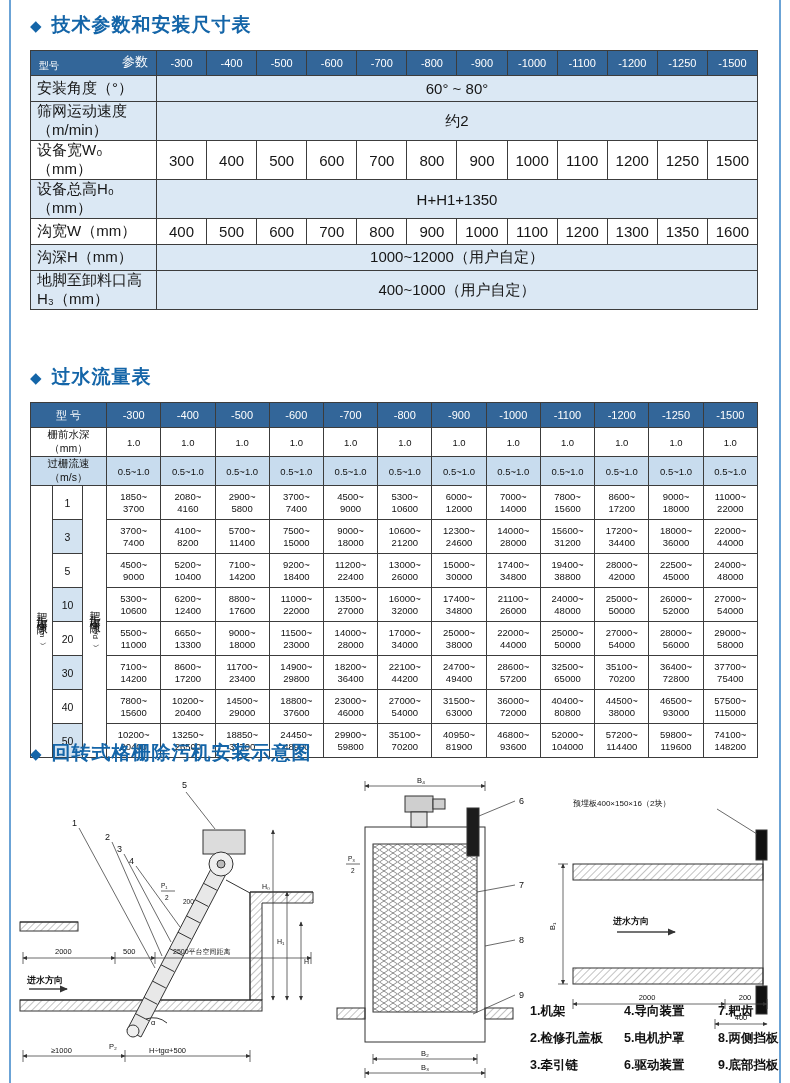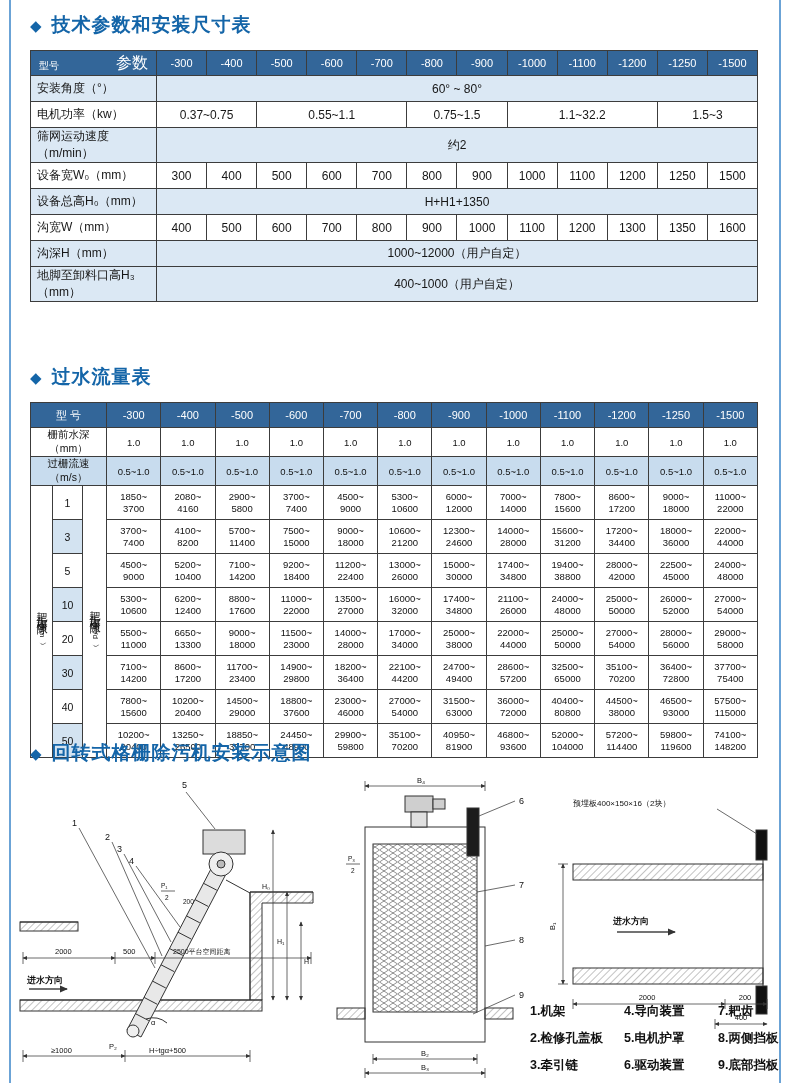--- a/index.html
+++ b/index.html
@@ -11,26 +11,26 @@
 
   .sec-title{position:absolute;left:30px;display:flex;align-items:center;gap:9px;
     font-size:19px;font-weight:bold;color:#1465a8;letter-spacing:1px;}
   .sec-title .diamond{font-size:15px;line-height:1;color:#1465a8;}
 
   table.tbl{position:absolute;left:30px;width:728px;border-collapse:collapse;table-layout:fixed;}
   .tbl th,.tbl td{border:1px solid #3c3c3c;text-align:center;vertical-align:middle;padding:0 1px;}
   .tbl thead th{background:#336699;color:#fff;font-weight:normal;font-size:11px;height:24px;}
 
   
-  .spec td{font-size:12px;height:25px;color:#161616;background:#fff;}
+  .spec td{font-size:15px;height:25px;color:#161616;background:#fff;}
   .spec td.rlabel{text-align:left;padding-left:6px;}
   .spec tr.band td{background:#dbe8f4;}
   th.corner{position:relative;padding:0;
     background:linear-gradient(to bottom right,rgba(0,0,0,0) calc(50% - 0.7px),#dfe9f3 calc(50% - 0.7px),#dfe9f3 calc(50% + 0.7px),rgba(0,0,0,0) calc(50% + 0.7px)),#336699;}
-  th.corner .c-top{position:absolute;top:2px;right:8px;font-size:16px;color:#fff;}
+  th.corner .c-top{position:absolute;top:2px;right:8px;font-size:13px;color:#fff;}
   th.corner .c-bot{position:absolute;bottom:2px;left:8px;font-size:10px;color:#fff;}
 
   
   .flow td{font-size:9.5px;background:#fff;}
   .flow td.slabel{font-size:10.5px;height:20px;}
   .flow tr.band2 td{background:#c8dcee;}
   .flow td.sval{font-size:9.5px;}
   .flow td.gnum{font-size:10.5px;}
   .flow td.gnum.alt{background:#d3e3f1;}
   .flow td.fv{height:33px;line-height:1.2;}
@@ -80,28 +80,20 @@
           <th>-1100</th>
           <th>-1200</th>
           <th>-1250</th>
           <th>-1500</th>
         </tr>
     </thead>
     <tbody id="spec-body">
         <tr class="band">
           <td class="rlabel">安装角度（°）</td>
           <td colspan="12">60° ~ 80°</td>
-        </tr>
-        <tr>
-          <td class="rlabel">电机功率（kw）</td>
-          <td colspan="2">0.37~0.75</td>
-          <td colspan="3">0.55~1.1</td>
-          <td colspan="2">0.75~1.5</td>
-          <td colspan="3">1.1~32.2</td>
-          <td colspan="2">1.5~3</td>
         </tr>
         <tr class="band">
           <td class="rlabel">筛网运动速度（m/min）</td>
           <td colspan="12">约2</td>
         </tr>
         <tr>
           <td class="rlabel">设备宽W₀（mm）</td>
           <td>300</td>
           <td>400</td>
           <td>500</td>

